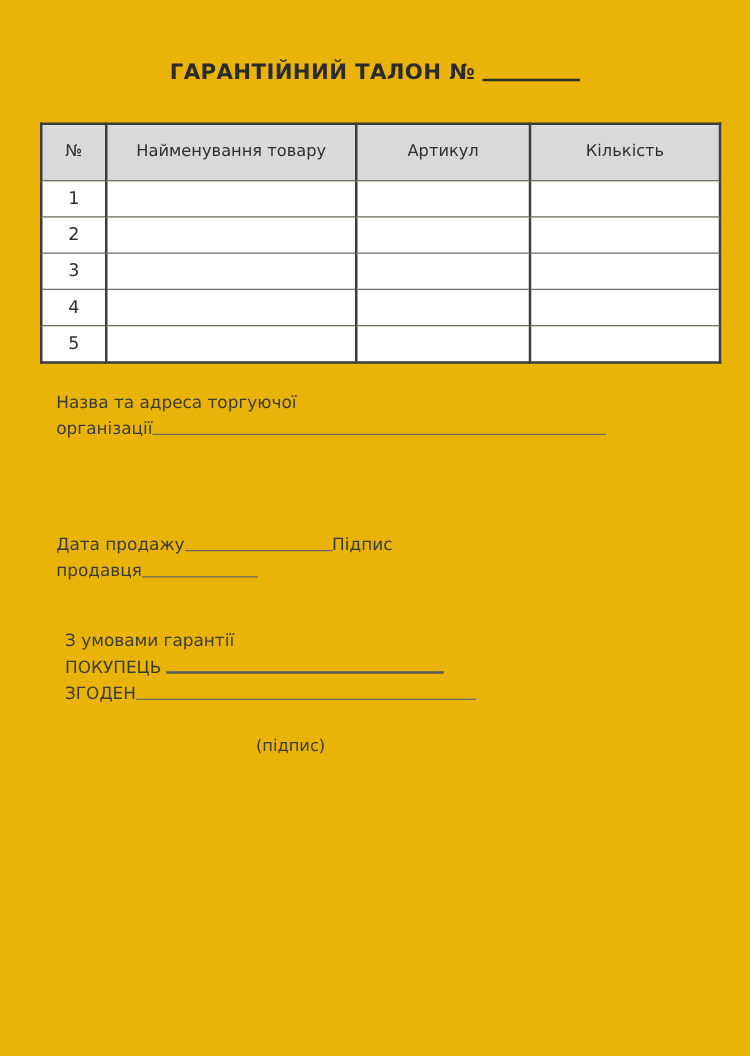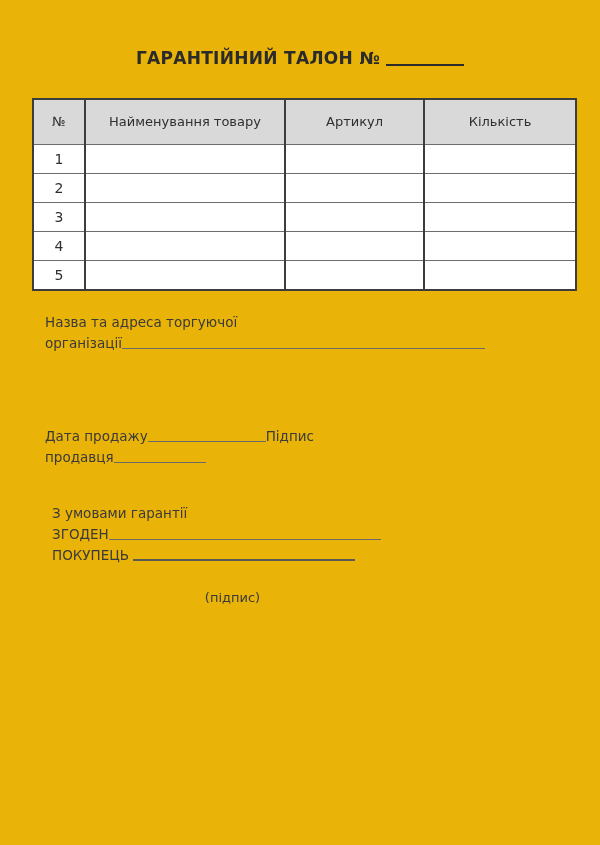--- a/index.html
+++ b/index.html
@@ -185,19 +185,19 @@
     <div class="terms-line"><span>організації</span><span class="blank" id="org-blank"></span></div>
   </div>
 
   <div class="field-block" id="sale-block">
     <div class="terms-line"><span>Дата продажу</span><span class="blank" id="date-blank"></span><span>Підпис</span></div>
     <div class="terms-line"><span>продавця</span><span class="blank" id="seller-blank"></span></div>
   </div>
 
   <div class="field-block" id="terms-block">
     <div>З умовами гарантії</div>
+    <div class="terms-line"><span>ПОКУПЕЦЬ</span>&nbsp;<span class="blank-thick" id="buyer-blank"></span></div>
     <div class="terms-line"><span>ЗГОДЕН</span><span class="blank" id="agree-blank"></span></div>
-    <div class="terms-line"><span>ПОКУПЕЦЬ</span>&nbsp;<span class="blank-thick" id="buyer-blank"></span></div>
   </div>
 
   <div id="signature-caption">(підпис)</div>
 
 </div>
 
 </body></html>

